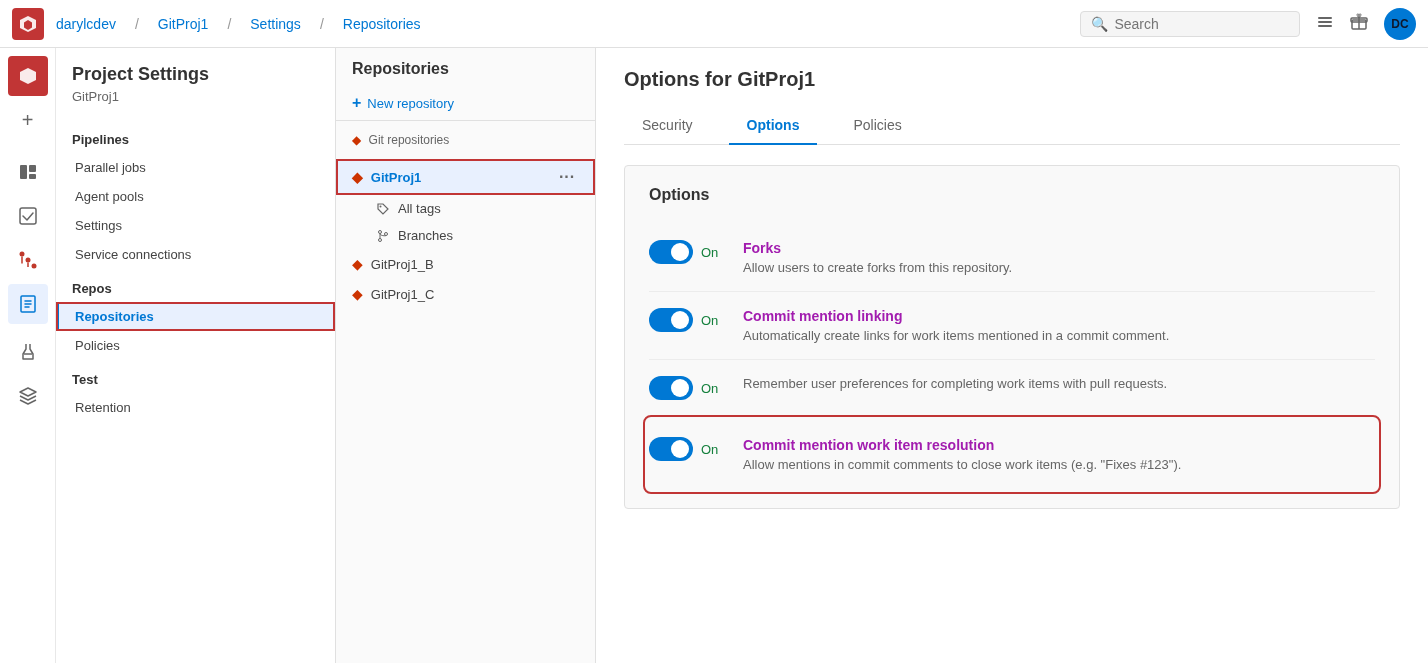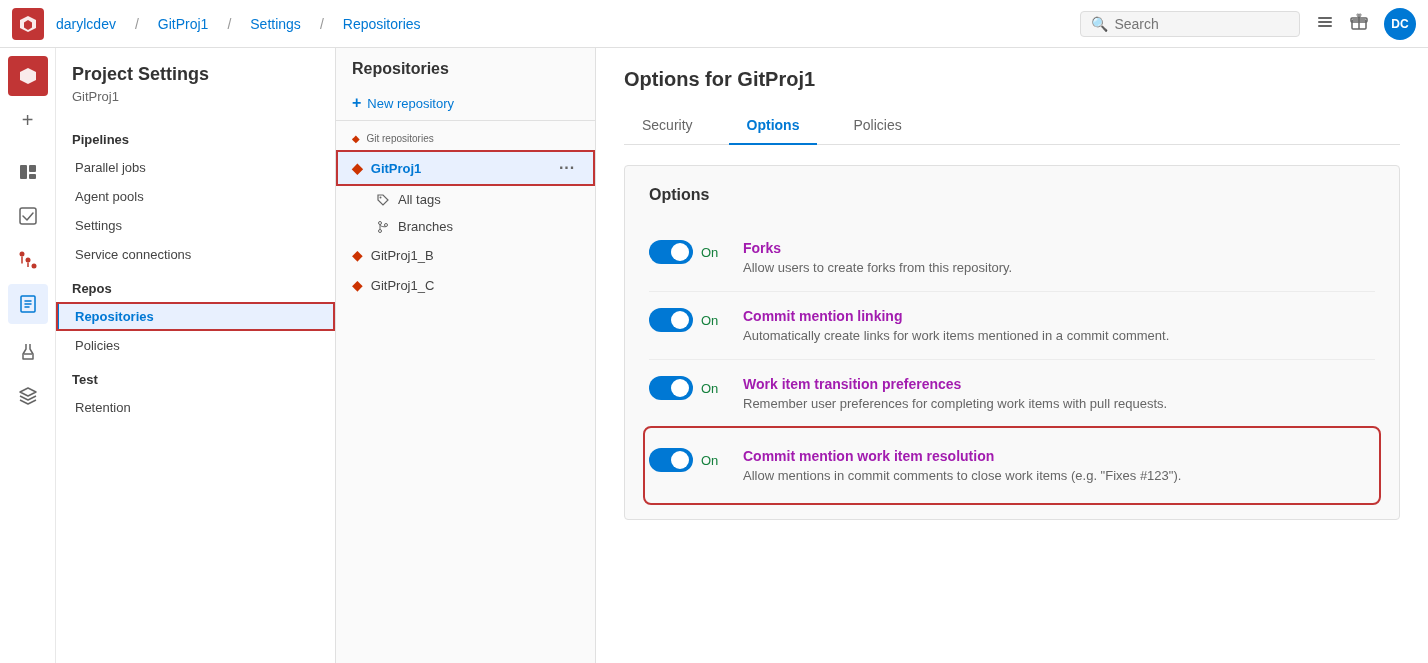--- a/index.html
+++ b/index.html
@@ -20,21 +20,21 @@
       display: flex; align-items: center; background: #f5f5f5; border: 1px solid #ddd;
       border-radius: 4px; padding: 4px 10px; width: 220px; gap: 6px;
     }
     .topbar-search input {
       border: none; background: transparent; outline: none; font-size: 14px; width: 100%; color: #333;
     }
     .topbar-icons { display: flex; align-items: center; gap: 16px; margin-left: 16px; }
     .topbar-icon { color: #666; font-size: 16px; cursor: pointer; }
     .topbar-avatar {
       width: 32px; height: 32px; background: #0078d4; border-radius: 50%;
-      display: flex; align-items: center; justify-content: center; color: #ffffff; font-size: 12px; font-weight: 600; cursor: pointer;
+      display: flex; align-items: center; justify-content: center; color: #0f172a; font-size: 12px; font-weight: 600; cursor: pointer;
     }
 
     
     .main-layout {
       display: flex; flex: 1; overflow: hidden;
     }
 
     
     .icon-rail {
       width: 56px; background: #fff; border-right: 1px solid #e8e8e8;
@@ -68,21 +68,21 @@
     .repo-panel {
       width: 260px; background: #fafafa; border-right: 1px solid #e0e0e0;
       flex-shrink: 0; overflow-y: auto; padding: 12px 0;
     }
     .repo-panel-title { font-size: 16px; font-weight: 600; padding: 0 16px 8px; color: #333; }
     .repo-new-btn {
       display: flex; align-items: center; gap: 6px; padding: 8px 16px;
       color: #0078d4; cursor: pointer; font-size: 13px; font-weight: 500;
       border-bottom: 1px solid #e0e0e0; margin-bottom: 8px;
     }
-    .repo-section-label { font-size: 10px; color: #666; padding: 4px 16px 6px; font-weight: 500; }
+    .repo-section-label { font-size: 12px; color: #666; padding: 4px 16px 12px; font-weight: 500; }
     .repo-item {
       display: flex; align-items: center; padding: 7px 16px; cursor: pointer;
       font-size: 13px; color: #444; gap: 8px; position: relative;
     }
     .repo-item.active {
       background: #e8f0fe; color: #0078d4; font-weight: 600;
       outline: 2px solid #c13535; outline-offset: -2px;
     }
     .repo-item-icon { font-size: 14px; color: #cc3300; }
     .repo-sub-item {
@@ -332,21 +332,20 @@
       <div class="option-row">
         <div class="toggle-wrapper">
           <div class="toggle">
             <div class="toggle-track">
               <div class="toggle-thumb"></div>
             </div>
           </div>
           <span class="toggle-label">On</span>
         </div>
         <div class="option-content">
-          <div class="option-name">Work item transition preferences</div>
           <div class="option-desc">Remember user preferences for completing work items with pull requests.</div>
         </div>
       </div>
 
       <div class="option-row" style="outline: 2px solid #c13535; outline-offset: 4px; border-radius: 2px; margin-top: 4px; border-bottom: none;">
         <div class="toggle-wrapper">
           <div class="toggle">
             <div class="toggle-track">
               <div class="toggle-thumb"></div>
             </div>

